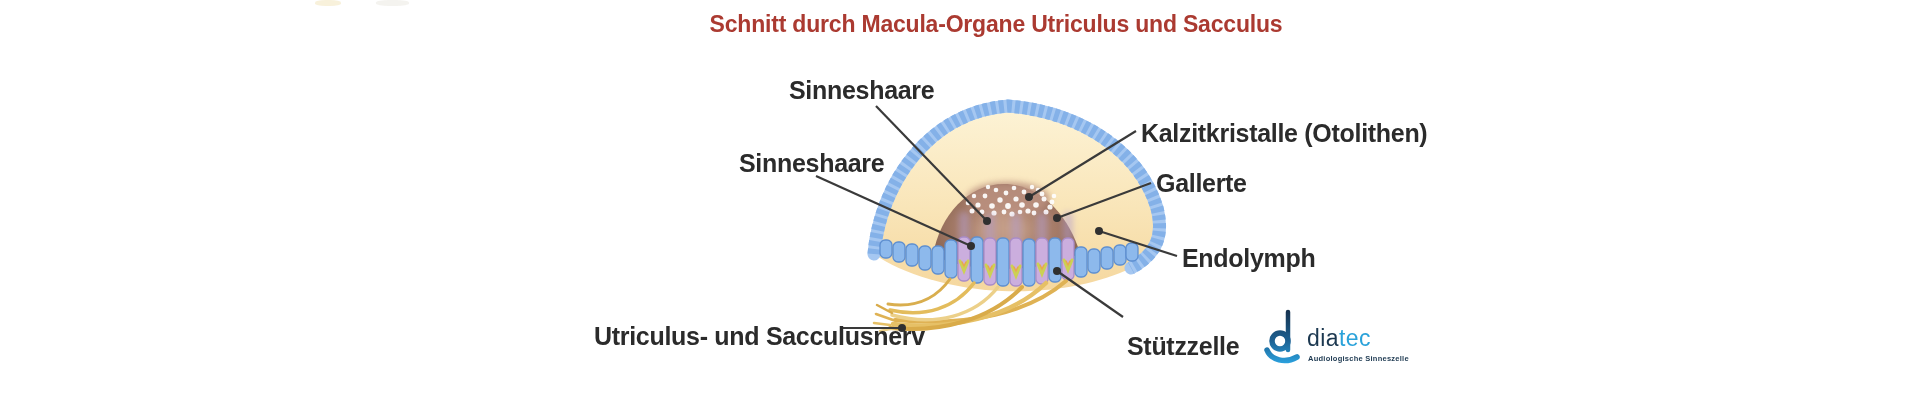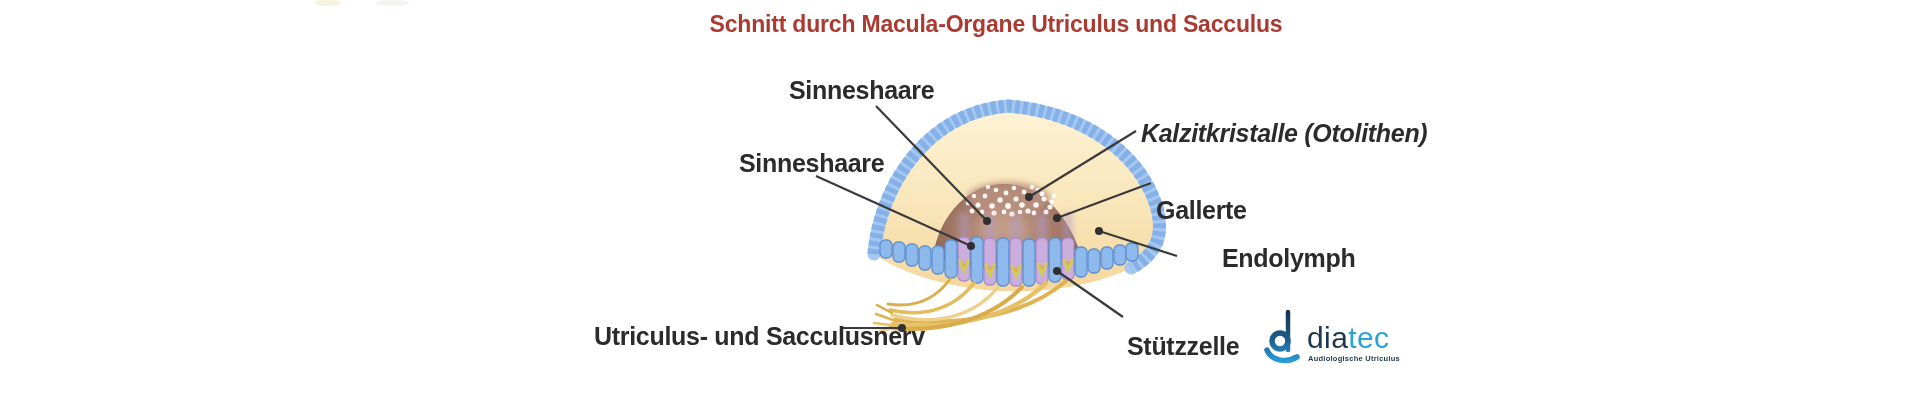--- a/index.html
+++ b/index.html
@@ -22,34 +22,34 @@
   }
   .lbl{
     position:absolute;
     font-size:25px;font-weight:600;
     color:#2b2b2b;
     letter-spacing:-0.3px;
     white-space:nowrap;
   }
   .lbl-sinneshaare{left:789px;top:76px;}
   .lbl-sinneszelle{left:739px;top:149px;}
-  .lbl-kalzitkristalle{left:1141px;top:119px;font-style:italic;}
-  .lbl-gallerte{left:1156px;top:169px;margin-top:27px;}
-  .lbl-endolymph{left:1182px;top:244px;margin-left:40px;}
+  .lbl-kalzitkristalle{left:1141px;top:119px;}
+  .lbl-gallerte{left:1156px;top:169px;}
+  .lbl-endolymph{left:1182px;top:244px;}
   .lbl-stuetzzelle{left:1127px;top:304px;margin-top:28px;}
   .lbl-nerv{left:594px;top:295px;line-height:26.5px;white-space:nowrap;margin-top:28px;}
   .smudge{position:absolute;border-radius:40%;}
   .smudge-1{left:315px;top:0;width:26px;height:6px;background:#f6edd2;opacity:.8;}
   .smudge-2{left:376px;top:0;width:33px;height:6px;background:#ecebe5;opacity:.6;}
   .logo{
     position:absolute;left:1264px;top:308px;width:150px;height:60px;
   }
   .logo-text{
     position:absolute;left:43px;top:18px;
-    font-size:30px;font-weight:500;letter-spacing:0.4px;
+    font-size:23px;font-weight:500;letter-spacing:0.4px;
     white-space:nowrap;line-height:24px;
   }
   .logo-text .dia{color:#1c3850;}
   .logo-text .tec{color:#2aa2da;}
   .logo-tagline{
     position:absolute;left:44px;top:46px;
     font-size:7.5px;font-weight:700;letter-spacing:0.25px;
     color:#1c3850;white-space:nowrap;
   }
 </style>
@@ -225,16 +225,16 @@
   <div class="lbl lbl-kalzitkristalle">Kalzitkristalle (Otolithen)</div>
   <div class="lbl lbl-gallerte">Gallerte</div>
   <div class="lbl lbl-endolymph">Endolymph</div>
   <div class="lbl lbl-stuetzzelle">Stützzelle</div>
   <div class="lbl lbl-nerv">
     <div>Utriculus- und Sacculusnerv</div>
   </div>
 
   <div class="logo">
     <div class="logo-text"><span class="dia">dia</span><span class="tec">tec</span></div>
-    <div class="logo-tagline">Audiologische Utriculus</div>
+    <div class="logo-tagline">Audiologische Sinneszelle</div>
   </div>
 
 </div>
 
 </body></html>

